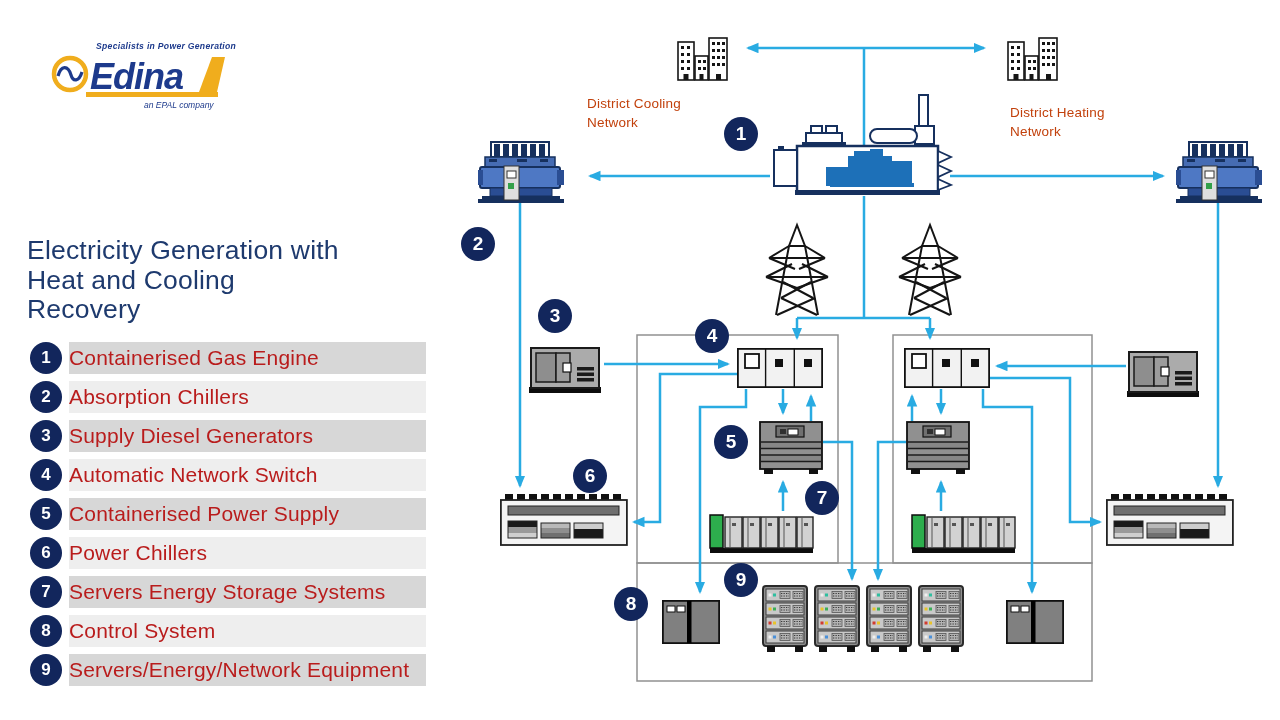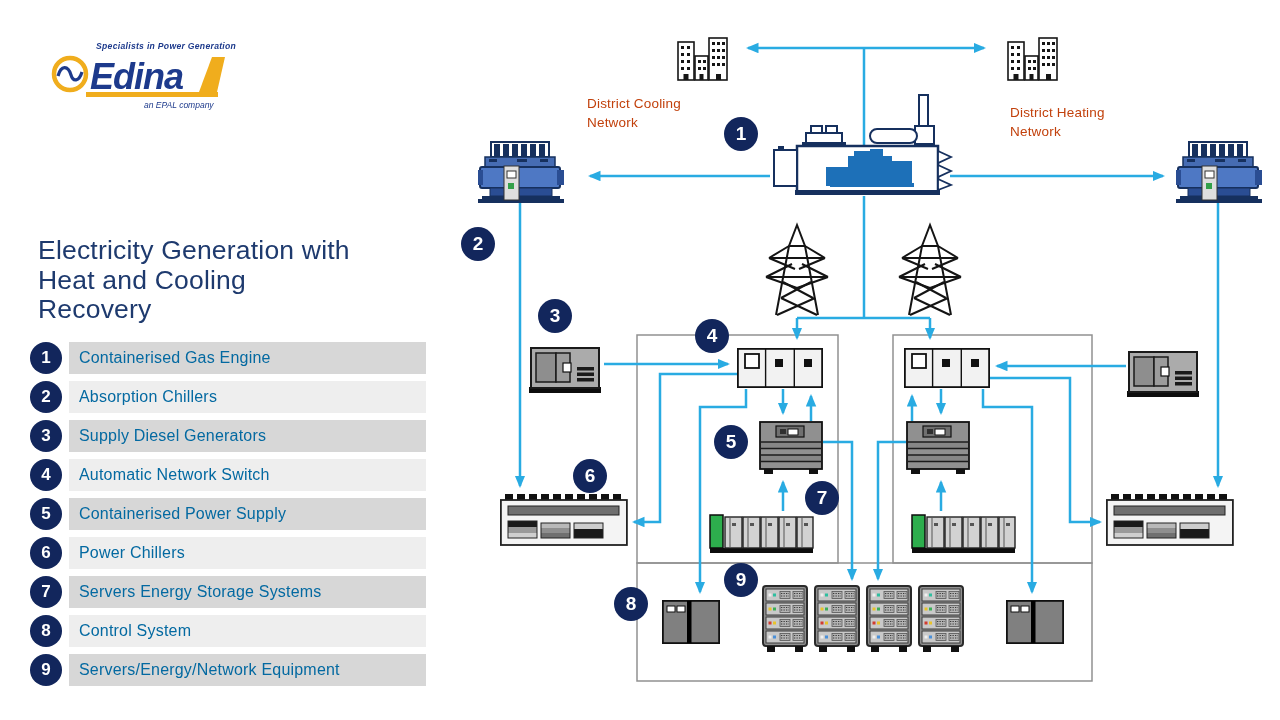--- a/index.html
+++ b/index.html
@@ -1,29 +1,29 @@
 <!DOCTYPE html>
 <html><head>
 <meta charset="utf-8">
 <style>
   html,body{margin:0;padding:0}
   body{width:1280px;height:720px;position:relative;background:#ffffff;overflow:hidden;
        font-family:"Liberation Sans",sans-serif}
   
   .logo-svg{position:absolute;left:48px;top:34px;z-index:4}
   
-  .title{position:absolute;left:38px;top:236px;width:312px;font-size:26.5px;line-height:1.12;
+  .title{position:absolute;left:27px;top:236px;width:312px;font-size:26.5px;line-height:1.12;
          color:#1e3a6e;letter-spacing:.2px;font-weight:500;z-index:4}
   
   .legend{position:absolute;left:30px;top:342px;width:396px;z-index:4}
   .legend-row{position:relative;height:32px;margin-bottom:7px}
   .lnum{position:absolute;left:0;top:0;width:32px;height:32px;border-radius:50%;background:#12265c;
         color:#fff;font-size:17px;font-weight:bold;display:flex;align-items:center;justify-content:center;z-index:2}
   .lbox{position:absolute;left:39px;right:0;top:0;bottom:0;display:flex;align-items:center;
-        padding-left:10px;font-size:16px;color:#0369a1;letter-spacing:.2px}
+        padding-left:0;font-size:21px;color:#b91c1c;letter-spacing:.2px}
   .row-odd  .lbox{background:#d7d7d7}
   .row-even .lbox{background:#eeeeee}
   
   .diagram-svg{position:absolute;left:0;top:0;z-index:1}
   .badge{position:absolute;width:34px;height:34px;border-radius:50%;background:#12265c;color:#fff;
          font-weight:bold;font-size:19px;display:flex;align-items:center;justify-content:center;z-index:3}
   .net-label{position:absolute;font-size:13.5px;color:#c2410c;line-height:1.4;white-space:pre-line;
              letter-spacing:.2px;z-index:2}
 </style>
 </head>

